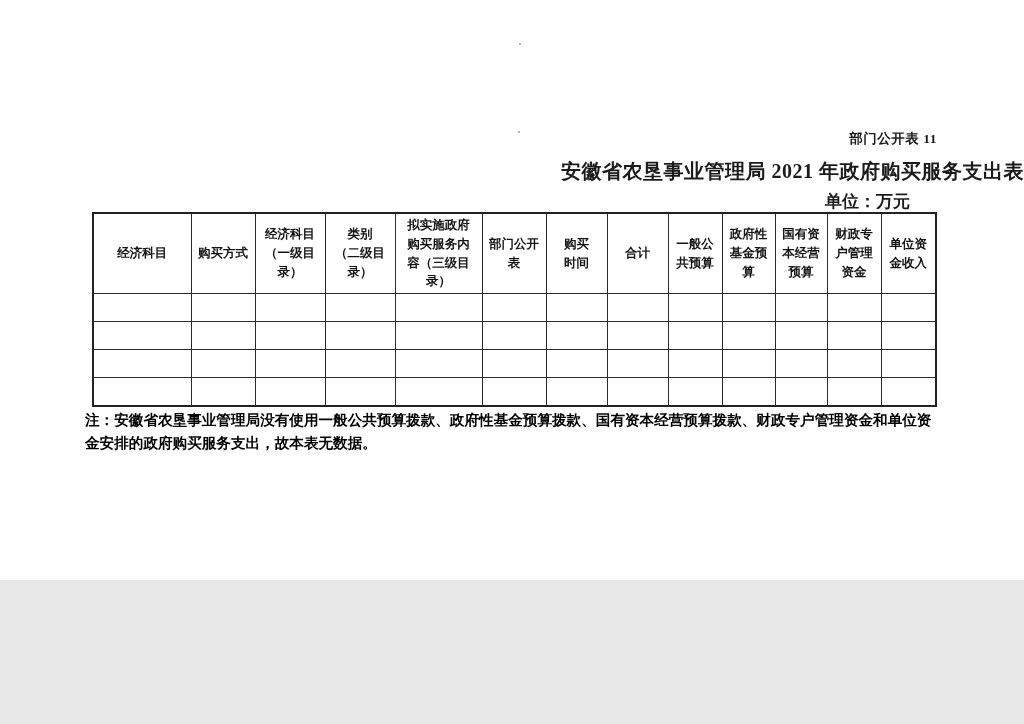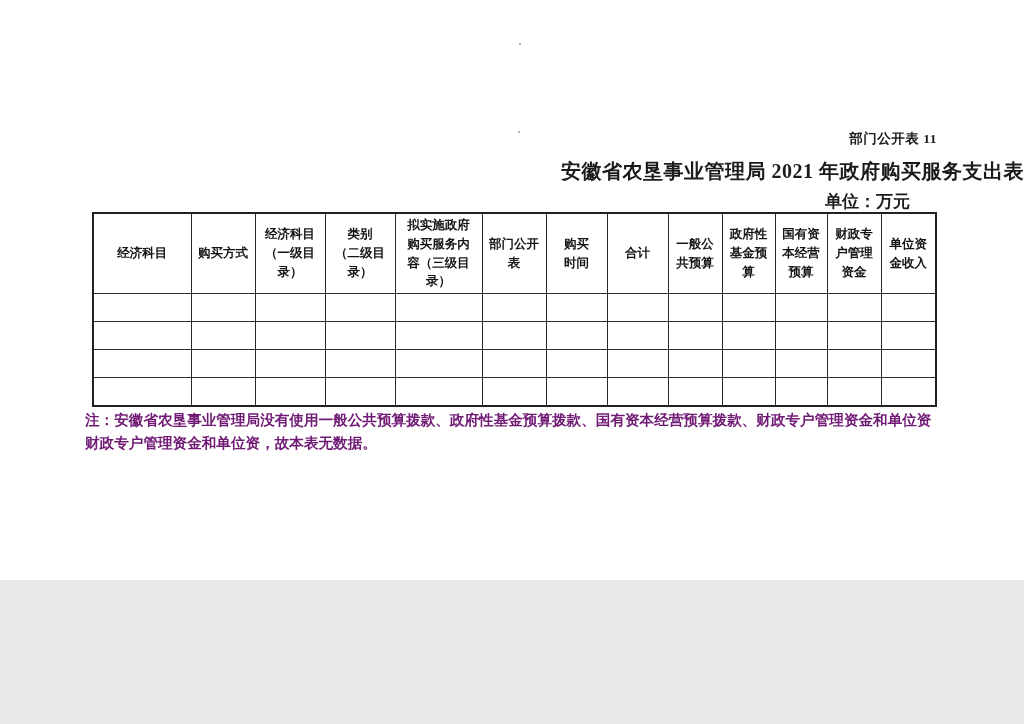--- a/index.html
+++ b/index.html
@@ -30,21 +30,21 @@
   }
   table.expenditure th{
     font-size:12.5px;font-weight:bold;text-align:center;vertical-align:middle;
     white-space:pre-line;line-height:1.5;padding:2px 2px;height:72px;
     font-family:"Liberation Serif","DejaVu Serif",serif;color:#151515;
   }
   table.expenditure td{height:27px;padding:0;}
   .footnote{
     position:absolute;top:409px;left:85px;
     font-size:14.6px;font-weight:600;line-height:1.56;
-    color:#701a75;
+    color:#000000;
   }
   .footnote .note-line{white-space:pre;}
   .page-number{
     position:absolute;top:637px;left:931px;
     font-size:18px;font-weight:bold;
   }
   .speck{position:absolute;background:#9a9a9a;border-radius:50%;}
 </style>
 </head>
 <body>
@@ -165,20 +165,20 @@
           <td></td>
           <td></td>
           <td></td>
           <td></td>
         </tr>
       </tbody>
     </table>
 
   <div class="footnote">
     <div class="note-line">注：安徽省农垦事业管理局没有使用一般公共预算拨款、政府性基金预算拨款、国有资本经营预算拨款、财政专户管理资金和单位资</div>
-    <div class="note-line">财政专户管理资金和单位资，故本表无数据。</div>
+    <div class="note-line">金安排的政府购买服务支出，故本表无数据。</div>
   </div>
 
   <div class="page-number">21</div>
 
   <div class="speck" style="left:518px;top:131px;width:2px;height:2px;"></div>
   <div class="speck" style="left:519px;top:43px;width:2px;height:2px;"></div>
 </div>
 
 </body></html>

